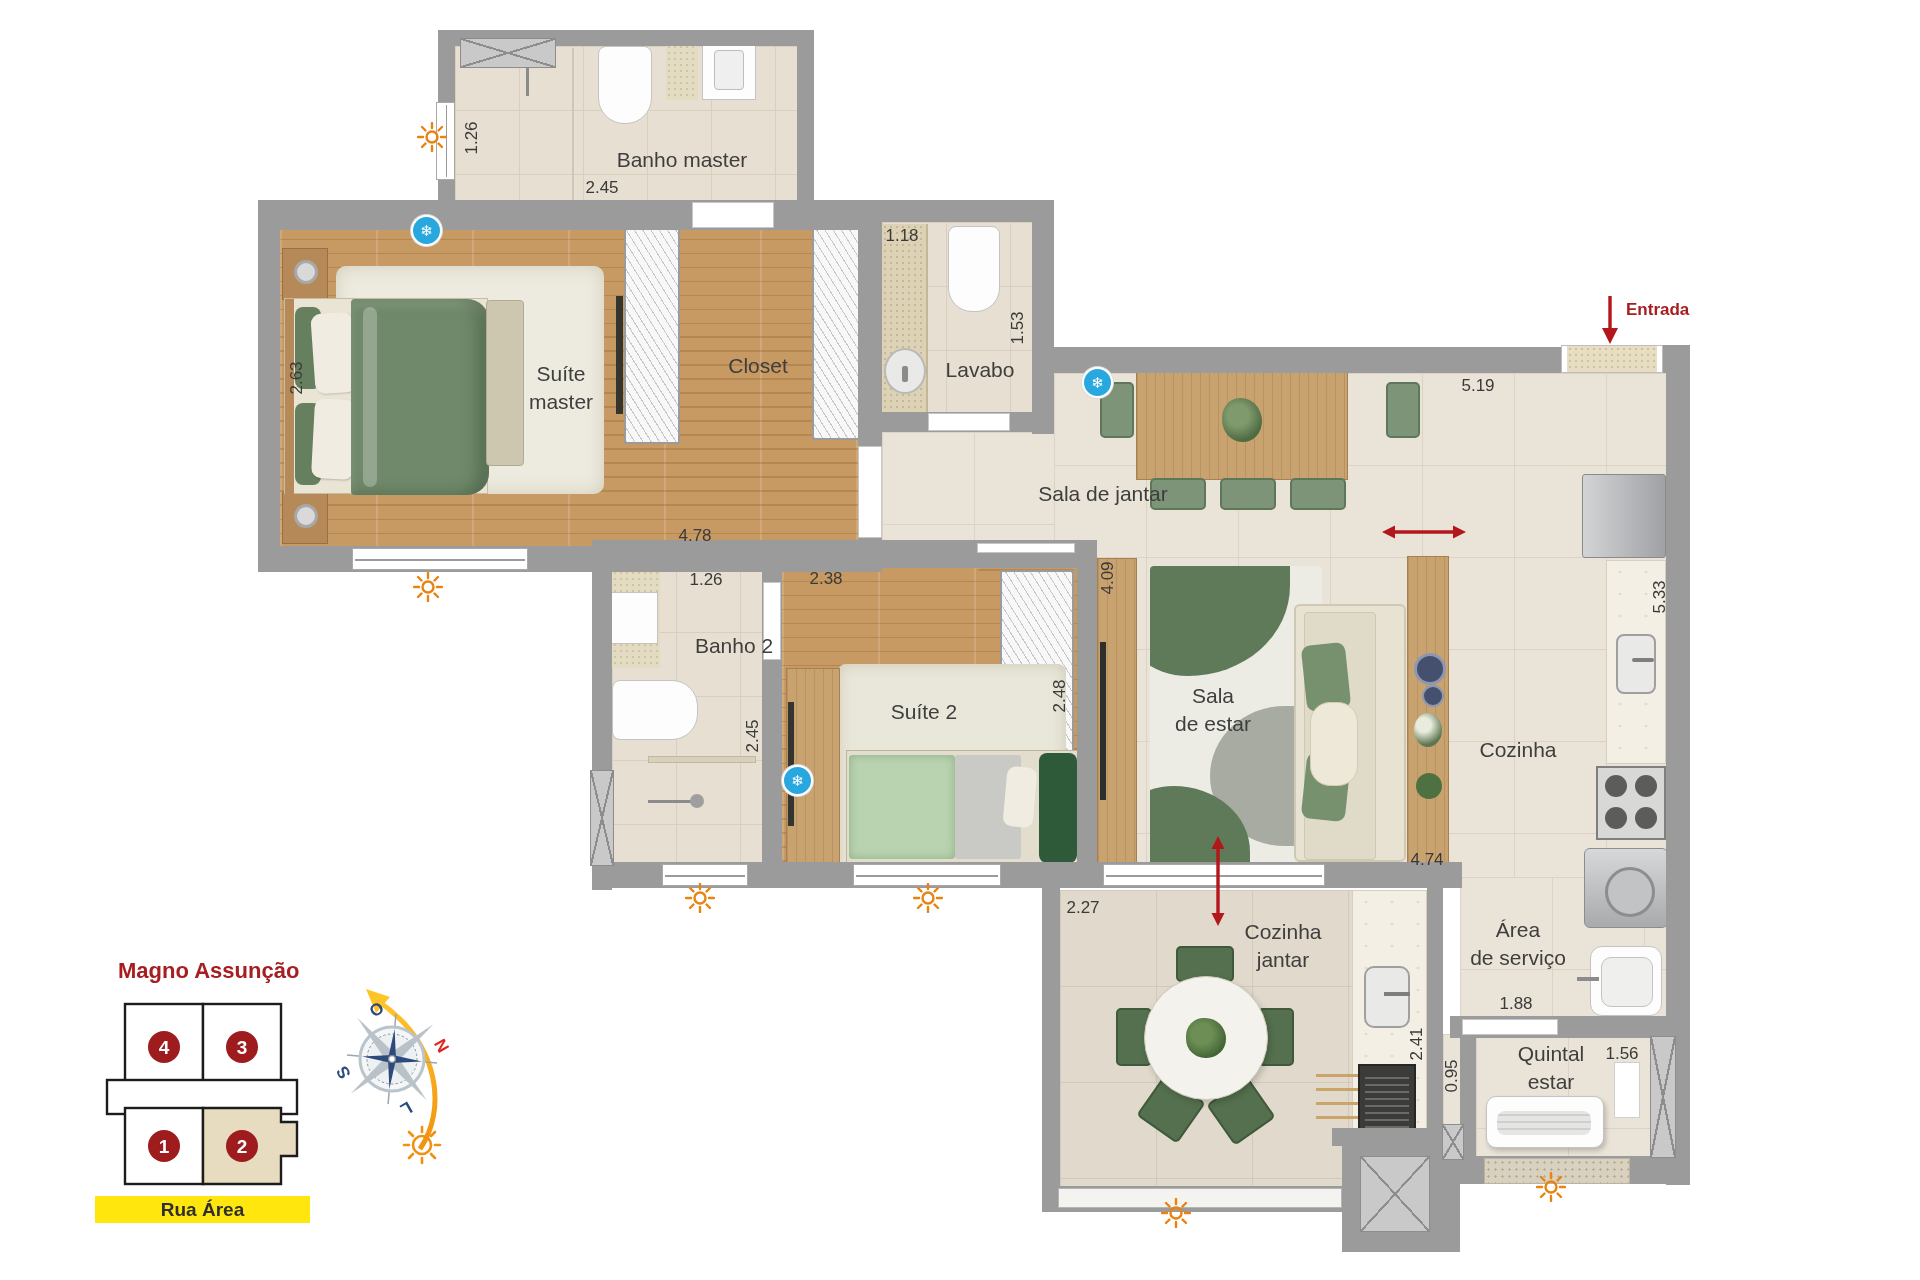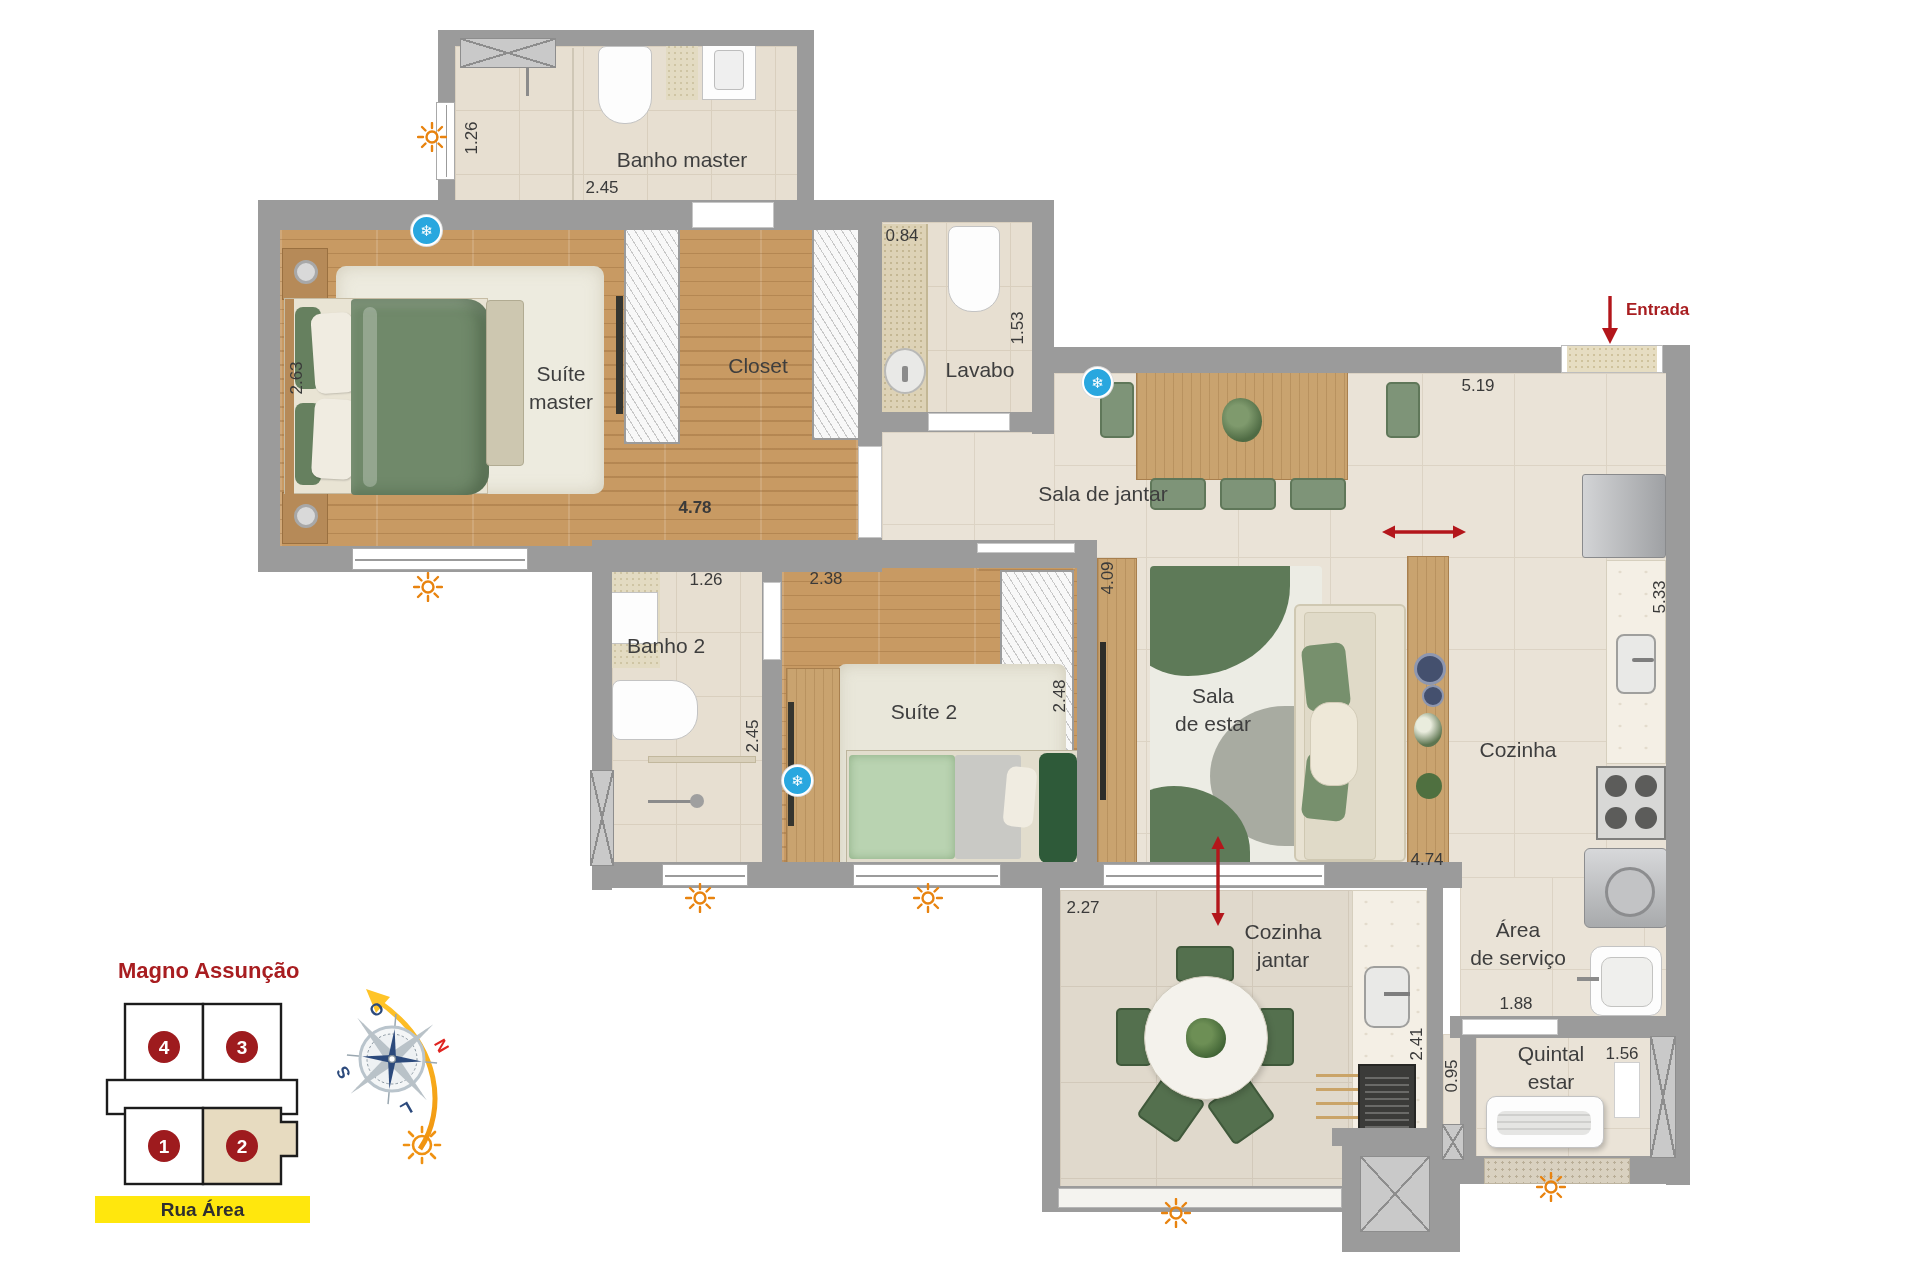--- a/index.html
+++ b/index.html
@@ -347,21 +347,21 @@
     </svg>
 
   <div class="rlabel" style="left:682px;top:146px;">Banho master</div>
   <div class="rlabel" style="left:561px;top:360px;">
     <div>Suíte</div>
     <div>master</div>
   </div>
   <div class="rlabel" style="left:758px;top:352px;">Closet</div>
   <div class="rlabel" style="left:980px;top:356px;">Lavabo</div>
   <div class="rlabel" style="left:1103px;top:480px;">Sala de jantar</div>
-  <div class="rlabel" style="left:666px;top:632px;">Banho 2</div>
+  <div class="rlabel" style="left:734px;top:632px;">Banho 2</div>
   <div class="rlabel" style="left:924px;top:698px;">Suíte 2</div>
   <div class="rlabel" style="left:1213px;top:682px;">
     <div>Sala</div>
     <div>de estar</div>
   </div>
   <div class="rlabel" style="left:1518px;top:736px;">Cozinha</div>
   <div class="rlabel" style="left:1283px;top:918px;">
     <div>Cozinha</div>
     <div>jantar</div>
   </div>
@@ -371,22 +371,22 @@
   </div>
   <div class="rlabel" style="left:1551px;top:1040px;">
     <div>Quintal</div>
     <div>estar</div>
   </div>
   <div class="abs red" style="left:1626px;top:300px;font-size:17px;">Entrada</div>
 
   <div class="dim v" style="left:472px;top:138px;">1.26</div>
   <div class="dim" style="left:602px;top:188px;">2.45</div>
   <div class="dim v" style="left:297px;top:378px;">2.63</div>
-  <div class="dim" style="left:695px;top:508px;font-weight:bold;">4.78</div>
-  <div class="dim" style="left:902px;top:236px;">0.84</div>
+  <div class="dim" style="left:695px;top:536px;">4.78</div>
+  <div class="dim" style="left:902px;top:236px;">1.18</div>
   <div class="dim v" style="left:1018px;top:328px;">1.53</div>
   <div class="dim" style="left:1478px;top:386px;">5.19</div>
   <div class="dim" style="left:706px;top:580px;">1.26</div>
   <div class="dim" style="left:826px;top:579px;">2.38</div>
   <div class="dim v" style="left:753px;top:736px;">2.45</div>
   <div class="dim v" style="left:1060px;top:696px;">2.48</div>
   <div class="dim v" style="left:1108px;top:578px;">4.09</div>
   <div class="dim" style="left:1427px;top:860px;">4.74</div>
   <div class="dim v" style="left:1660px;top:597px;">5.33</div>
   <div class="dim" style="left:1083px;top:908px;">2.27</div>

